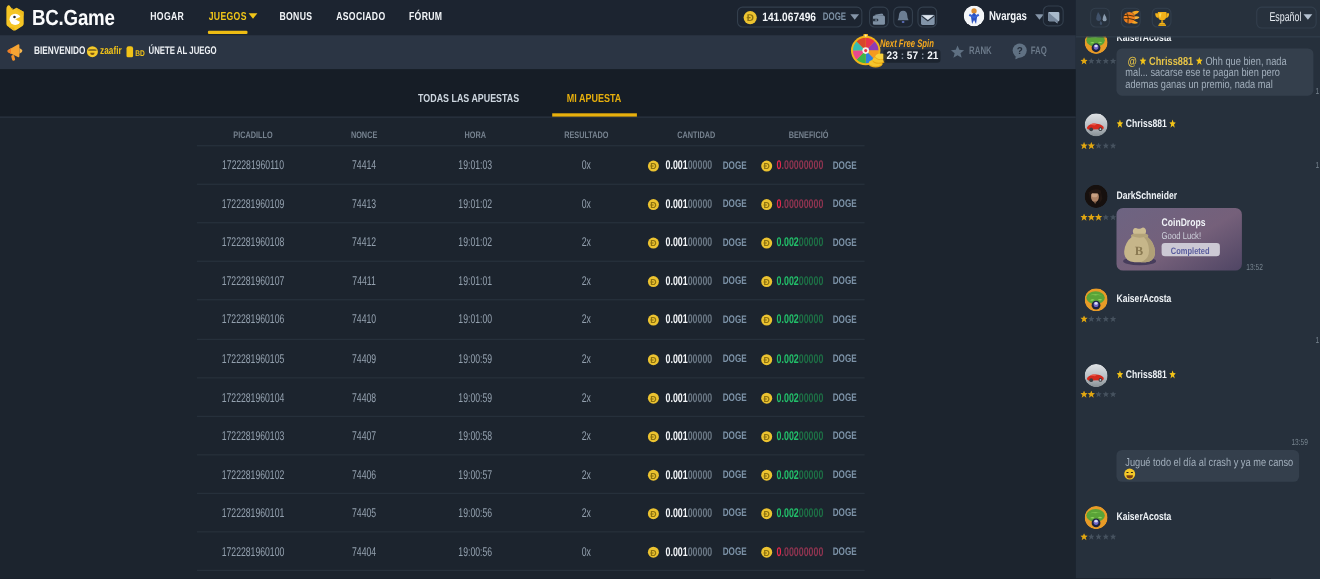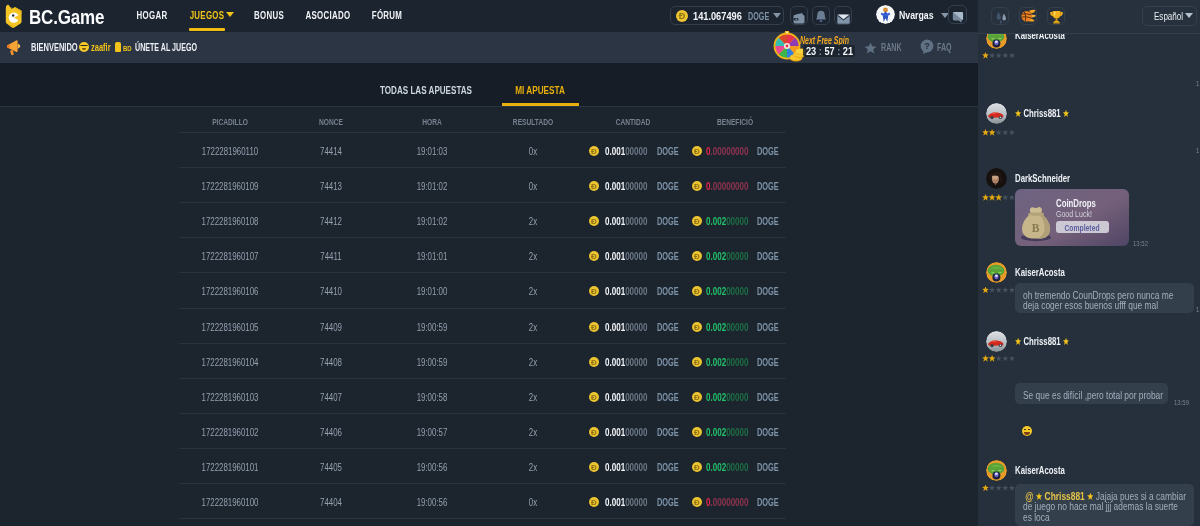--- a/index.html
+++ b/index.html
@@ -277,20 +277,23 @@
 <circle cx="10.4" cy="15.4" r="4" fill="#1c2340"></circle>
 <ellipse cx="10.4" cy="14.8" rx="2.2" ry="2.4" fill="#6f66c9"></ellipse>
 <ellipse cx="10.4" cy="13.8" rx="1.5" ry="1.2" fill="#d9dcf3"></ellipse>
 </svg></div>
 <div class="ct " style="left:1015px;top:35px;font-size:10px;color:#eef2f6;font-weight:bold;transform:translate(0,-50%) scaleX(0.78);transform-origin:0 50%;">KaiserAcosta</div>
 <span class="star" style="left:982px;top:52.0px;width:7px;height:7px;"></span>
     <span class="star" style="left:989.1px;top:52.5px;width:6px;height:6px;background:#46525f;"></span>
     <span class="star" style="left:995.7px;top:52.5px;width:6px;height:6px;background:#46525f;"></span>
     <span class="star" style="left:1002.3000000000001px;top:52.5px;width:6px;height:6px;background:#46525f;"></span>
     <span class="star" style="left:1008.9000000000001px;top:52.5px;width:6px;height:6px;background:#46525f;"></span>
+<div class="bub" style="left:1015px;top:44px;width:179px;height:43px;padding:6.5px 9px 0 8px;">
+      <span class="bubtxt">&nbsp;<span class="yel">@ <span class="istar" style="width:8px;height:8px;vertical-align:-1px;"></span> Chriss881 <span class="istar" style="width:8px;height:8px;vertical-align:-1px;"></span></span> Ohh que bien, nada<br>mal... sacarse ese te pagan bien pero<br>ademas ganas un premio, nada mal</span>
+    </div>
 <div class="ct " style="left:1196px;top:83px;font-size:8px;color:#77848f;transform:translate(0,-50%) scaleX(0.75);transform-origin:0 50%;">1</div>
 <div class="avatar" style="left:986px;top:103px;"><svg width="21" height="21" viewBox="0 0 21 21">
 <defs>
           <linearGradient id="cg" x1="0" y1="0" x2="0" y2="1">
 <stop offset="0" stop-color="#dfe2e5"></stop>
             <stop offset="0.55" stop-color="#b9bfc5"></stop>
             <stop offset="1" stop-color="#879095"></stop>
 </linearGradient>
         </defs>
 <circle cx="10.5" cy="10.5" r="10.5" fill="url(#cg)"></circle>
@@ -344,23 +347,20 @@
 <circle cx="10.4" cy="15.4" r="4" fill="#1c2340"></circle>
 <ellipse cx="10.4" cy="14.8" rx="2.2" ry="2.4" fill="#6f66c9"></ellipse>
 <ellipse cx="10.4" cy="13.8" rx="1.5" ry="1.2" fill="#d9dcf3"></ellipse>
 </svg></div>
 <div class="ct " style="left:1015px;top:272px;font-size:10px;color:#eef2f6;font-weight:bold;transform:translate(0,-50%) scaleX(0.78);transform-origin:0 50%;">KaiserAcosta</div>
 <span class="star" style="left:982px;top:286.5px;width:7px;height:7px;"></span>
     <span class="star" style="left:989.1px;top:287px;width:6px;height:6px;background:#46525f;"></span>
     <span class="star" style="left:995.7px;top:287px;width:6px;height:6px;background:#46525f;"></span>
     <span class="star" style="left:1002.3000000000001px;top:287px;width:6px;height:6px;background:#46525f;"></span>
     <span class="star" style="left:1008.9000000000001px;top:287px;width:6px;height:6px;background:#46525f;"></span>
-<div class="bub" style="left:1015px;top:283px;width:179px;height:30px;padding:6.5px 9px 0 8px;">
-      <span class="bubtxt">oh tremendo CounDrops pero nunca me<br>deja coger esos buenos ufff que mal</span>
-    </div>
 <div class="ct " style="left:1196px;top:309px;font-size:8px;color:#77848f;transform:translate(0,-50%) scaleX(0.75);transform-origin:0 50%;">1</div>
 <div class="avatar" style="left:986px;top:331px;"><svg width="21" height="21" viewBox="0 0 21 21">
 <defs>
           <linearGradient id="cg" x1="0" y1="0" x2="0" y2="1">
 <stop offset="0" stop-color="#dfe2e5"></stop>
             <stop offset="0.55" stop-color="#b9bfc5"></stop>
             <stop offset="1" stop-color="#879095"></stop>
 </linearGradient>
         </defs>
 <circle cx="10.5" cy="10.5" r="10.5" fill="url(#cg)"></circle>
@@ -369,24 +369,24 @@
 <circle cx="6" cy="14.6" r="1.7" fill="#3a3f44"></circle>
 <circle cx="14.4" cy="14.4" r="1.7" fill="#3a3f44"></circle>
 <circle cx="14.4" cy="14.4" r="0.8" fill="#c8cdd2"></circle>
 </svg></div>
 <div class="ct " style="left:1015px;top:341px;font-size:10px;color:#eef2f6;font-weight:bold;transform:translate(0,-50%) scaleX(0.78);transform-origin:0 50%;"><span class="istar" style="width:8px;height:8px;vertical-align:-1px;"></span> Chriss881 <span class="istar" style="width:8px;height:8px;vertical-align:-1px;"></span></div>
 <span class="star" style="left:982px;top:355.0px;width:7px;height:7px;"></span>
     <span class="star" style="left:988.6px;top:355.0px;width:7px;height:7px;"></span>
     <span class="star" style="left:995.7px;top:355.5px;width:6px;height:6px;background:#46525f;"></span>
     <span class="star" style="left:1002.3000000000001px;top:355.5px;width:6px;height:6px;background:#46525f;"></span>
     <span class="star" style="left:1008.9000000000001px;top:355.5px;width:6px;height:6px;background:#46525f;"></span>
-<div class="bub" style="left:1015px;top:383px;width:153px;height:21px;padding:6.5px 9px 0 8px;">
-      <span class="bubtxt">Se que es difícil ,pero total por probar</span>
+<div class="ct " style="left:1174px;top:401.5px;font-size:8px;color:#77848f;transform:translate(0,-50%) scaleX(0.75);transform-origin:0 50%;">13:59</div>
+<div class="bub" style="left:1015px;top:409px;width:166px;height:29px;padding:6.5px 9px 0 8px;">
+      <span class="bubtxt">Jugué todo el día al crash y ya me canso</span>
     </div>
-<div class="ct " style="left:1174px;top:401.5px;font-size:8px;color:#77848f;transform:translate(0,-50%) scaleX(0.75);transform-origin:0 50%;">13:59</div>
 <span class="abs" style="left:1022px;top:426px;width:10px;height:10px;border-radius:50%;background:#f5c928;">
       <span class="abs" style="left:18%;top:25%;width:18%;height:18%;background:#2a2319;border-radius:50%;"></span>
       <span class="abs" style="left:62%;top:25%;width:18%;height:18%;background:#2a2319;border-radius:50%;"></span>
       <span class="abs" style="left:20%;top:55%;width:60%;height:30%;background:#7a3d14;border-radius:0 0 3px 3px;"></span>
     </span>
 <div class="avatar" style="left:986px;top:460px;"><svg width="21" height="21" viewBox="0 0 21 21">
 <circle cx="10.5" cy="10.5" r="10.5" fill="#e89b27"></circle>
 <ellipse cx="10" cy="8.6" rx="8.4" ry="5.8" fill="#5aa338"></ellipse>
 <path d="M3,7.6 Q10,3 17.4,7.8 Q13,5.4 10,6.6 Q6.4,5.6 3,7.6 Z" fill="#7cc450"></path>
 <path d="M5,11 Q7,9.4 9,10.6 Q7,12 5,11 Z" fill="#8fd45e"></path>
@@ -394,23 +394,20 @@
 <circle cx="10.4" cy="15.4" r="4" fill="#1c2340"></circle>
 <ellipse cx="10.4" cy="14.8" rx="2.2" ry="2.4" fill="#6f66c9"></ellipse>
 <ellipse cx="10.4" cy="13.8" rx="1.5" ry="1.2" fill="#d9dcf3"></ellipse>
 </svg></div>
 <div class="ct " style="left:1015px;top:470px;font-size:10px;color:#eef2f6;font-weight:bold;transform:translate(0,-50%) scaleX(0.78);transform-origin:0 50%;">KaiserAcosta</div>
 <span class="star" style="left:982px;top:484.5px;width:7px;height:7px;"></span>
     <span class="star" style="left:989.1px;top:485px;width:6px;height:6px;background:#46525f;"></span>
     <span class="star" style="left:995.7px;top:485px;width:6px;height:6px;background:#46525f;"></span>
     <span class="star" style="left:1002.3000000000001px;top:485px;width:6px;height:6px;background:#46525f;"></span>
     <span class="star" style="left:1008.9000000000001px;top:485px;width:6px;height:6px;background:#46525f;"></span>
-<div class="bub" style="left:1015px;top:484px;width:179px;height:42px;padding:6.5px 9px 0 8px;">
-      <span class="bubtxt">&nbsp;<span class="yel">@ <span class="istar" style="width:8px;height:8px;vertical-align:-1px;"></span> Chriss881 <span class="istar" style="width:8px;height:8px;vertical-align:-1px;"></span></span> Jajaja pues si a cambiar<br>de juego no hace mal jjj ademas la suerte<br>es loca</span>
-    </div>
 <div class="abs" style="left:978px;top:0;width:222px;height:33px;background:#27313d;"></div>
 <div class="abs" style="left:978px;top:33px;width:222px;height:1px;background:#333f4d;"></div>
 <div class="pillbtn" style="left:991px;top:7px;width:18px;height:18px;"></div>
 <div class="abs" style="left:993.5px;top:9.5px;"><svg width="13" height="13" viewBox="0 0 13 13">
 <path d="M4.2,0.8 Q7,4.6 7,6.6 Q7,9 4.8,9 Q2.6,9 2.6,6.6 Q2.6,4.8 4.2,0.8 Z" fill="#41526a"></path>
 <path d="M9.8,2.6 Q12,5.8 12,7.4 Q12,9.4 10.2,9.4 Q8.4,9.4 8.4,7.4 Q8.4,6 9.8,2.6 Z" fill="#8b9cae"></path>
 <path d="M6.6,8.8 Q8,10.6 8,11.5 Q8,12.6 6.9,12.6 Q5.8,12.6 5.8,11.5 Q5.8,10.7 6.6,8.8 Z" fill="#41526a"></path>
 </svg></div>
 <div class="pillbtn" style="left:1019px;top:7px;width:18px;height:18px;"></div>
 <div class="abs" style="left:1020.5px;top:9px;"><svg width="15" height="14" viewBox="0 0 15 14">

